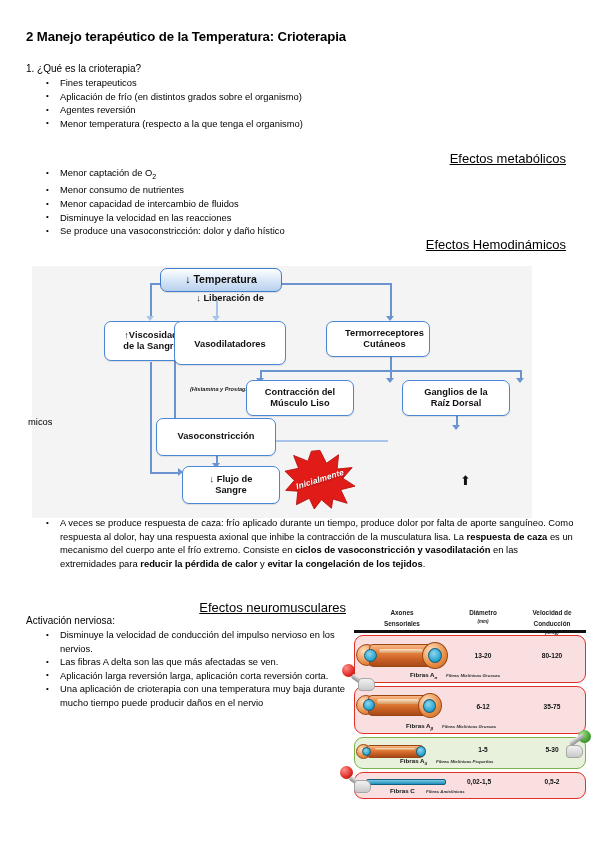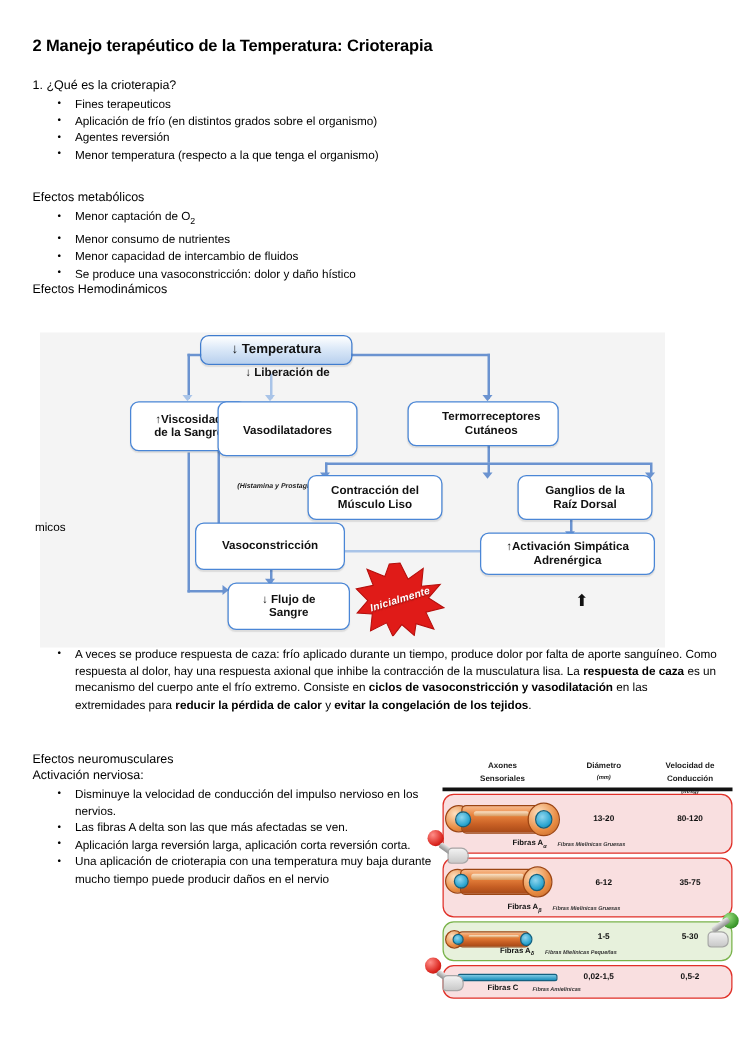--- a/index.html
+++ b/index.html
@@ -28,22 +28,24 @@
     top: 29px;
     font-size: 13.2px;
     font-weight: bold;
     letter-spacing: -0.1px;
   }
   .q-line {
     font-size: 10px;
     line-height: 13px;
   }
   .section-underline {
-    font-size: 10px;
+    font-size: 13px;
+    text-decoration: underline;
     line-height: 13px;
+    text-align: right;
   }
   ul.bullets {
     margin: 0;
     padding: 0 0 0 38px;
     list-style: none;
   }
   ul.bullets li {
     font-size: 9.4px;
     line-height: 13.6px;
     position: relative;
@@ -357,20 +359,21 @@
       <li>Menor temperatura (respecto a la que tenga el organismo)</li>
     </ul>
   </div>
 
   <div id="block-q2">
     <div class="section-underline">Efectos metabólicos</div>
     <ul class="bullets">
       <li><span>Menor captación de O</span><span class="sub">2</span></li>
       <li>Menor consumo de nutrientes</li>
       <li>Menor capacidad de intercambio de fluidos</li>
+      <li>Disminuye la velocidad en las reacciones</li>
       <li>Se produce una vasoconstricción: dolor y daño hístico</li>
     </ul>
     <div class="section-underline">Efectos Hemodinámicos</div>
   </div>
 
   <div id="flow">
 
     <div class="conn h" style="left:118px; top:17px; width:132px;"></div>
     <div class="conn v" style="left:118px; top:17px; height:36px;"></div>
     <div class="arrow down light" style="left:114px; top:50px;"></div>
@@ -420,43 +423,39 @@
       <span>↑Viscosidad</span>
       <span>de la Sangre</span>
     </div>
 
     <div class="node" style="left:142px; top:55px; width:112px; height:44px;gap:35px;">
       <span>↓ Liberación de</span>
       <span>Vasodilatadores</span>
       <span class="sub-it">(Histamina y Prostaglandinas)</span>
     </div>
 
-    <div class="node" style="left:294px; top:55px; width:121px; height:36px;padding-left:16px;">
+    <div class="node" style="left:294px; top:55px; width:104px; height:36px;padding-left:16px;">
       <span>Termorreceptores</span>
       <span>Cutáneos</span>
     </div>
 
     <div class="node" style="left:214px; top:114px; width:108px; height:36px;">
       <span>Contracción del</span>
       <span>Músculo Liso</span>
     </div>
 
-    <div class="node" style="left:370px; top:114px; width:108px; height:36px;margin-left:12px;">
+    <div class="node" style="left:370px; top:114px; width:108px; height:36px;">
       <span>Ganglios de la</span>
       <span>Raíz Dorsal</span>
     </div>
 
     <div class="node" style="left:124px; top:152px; width:120px; height:38px;">
       <span>Vasoconstricción</span>
     </div>
 
-    <div class="node" style="left:352px; top:160px; width:140px; height:34px;">
-      <span>↑Activación Simpática</span>
-      <span>Adrenérgica</span>
-    </div>
 
     <div class="node" style="left:150px; top:200px; width:98px; height:38px;">
       <span>↓ Flujo de</span>
       <span>Sangre</span>
     </div>
 
     <div id="starburst">
       <svg viewBox="0 0 100 84" width="72" height="60">
         <polygon points="50,2 59,20 76,8 74,28 95,26 82,41 99,52 79,57 88,76 68,70 66,83 52,71 42,84 35,69 17,78 19,59 2,58 14,44 1,31 20,27 13,9 33,17 38,3" fill="#e01b18" stroke="#b50f0c" stroke-width="1.2"></polygon>
       </svg>

